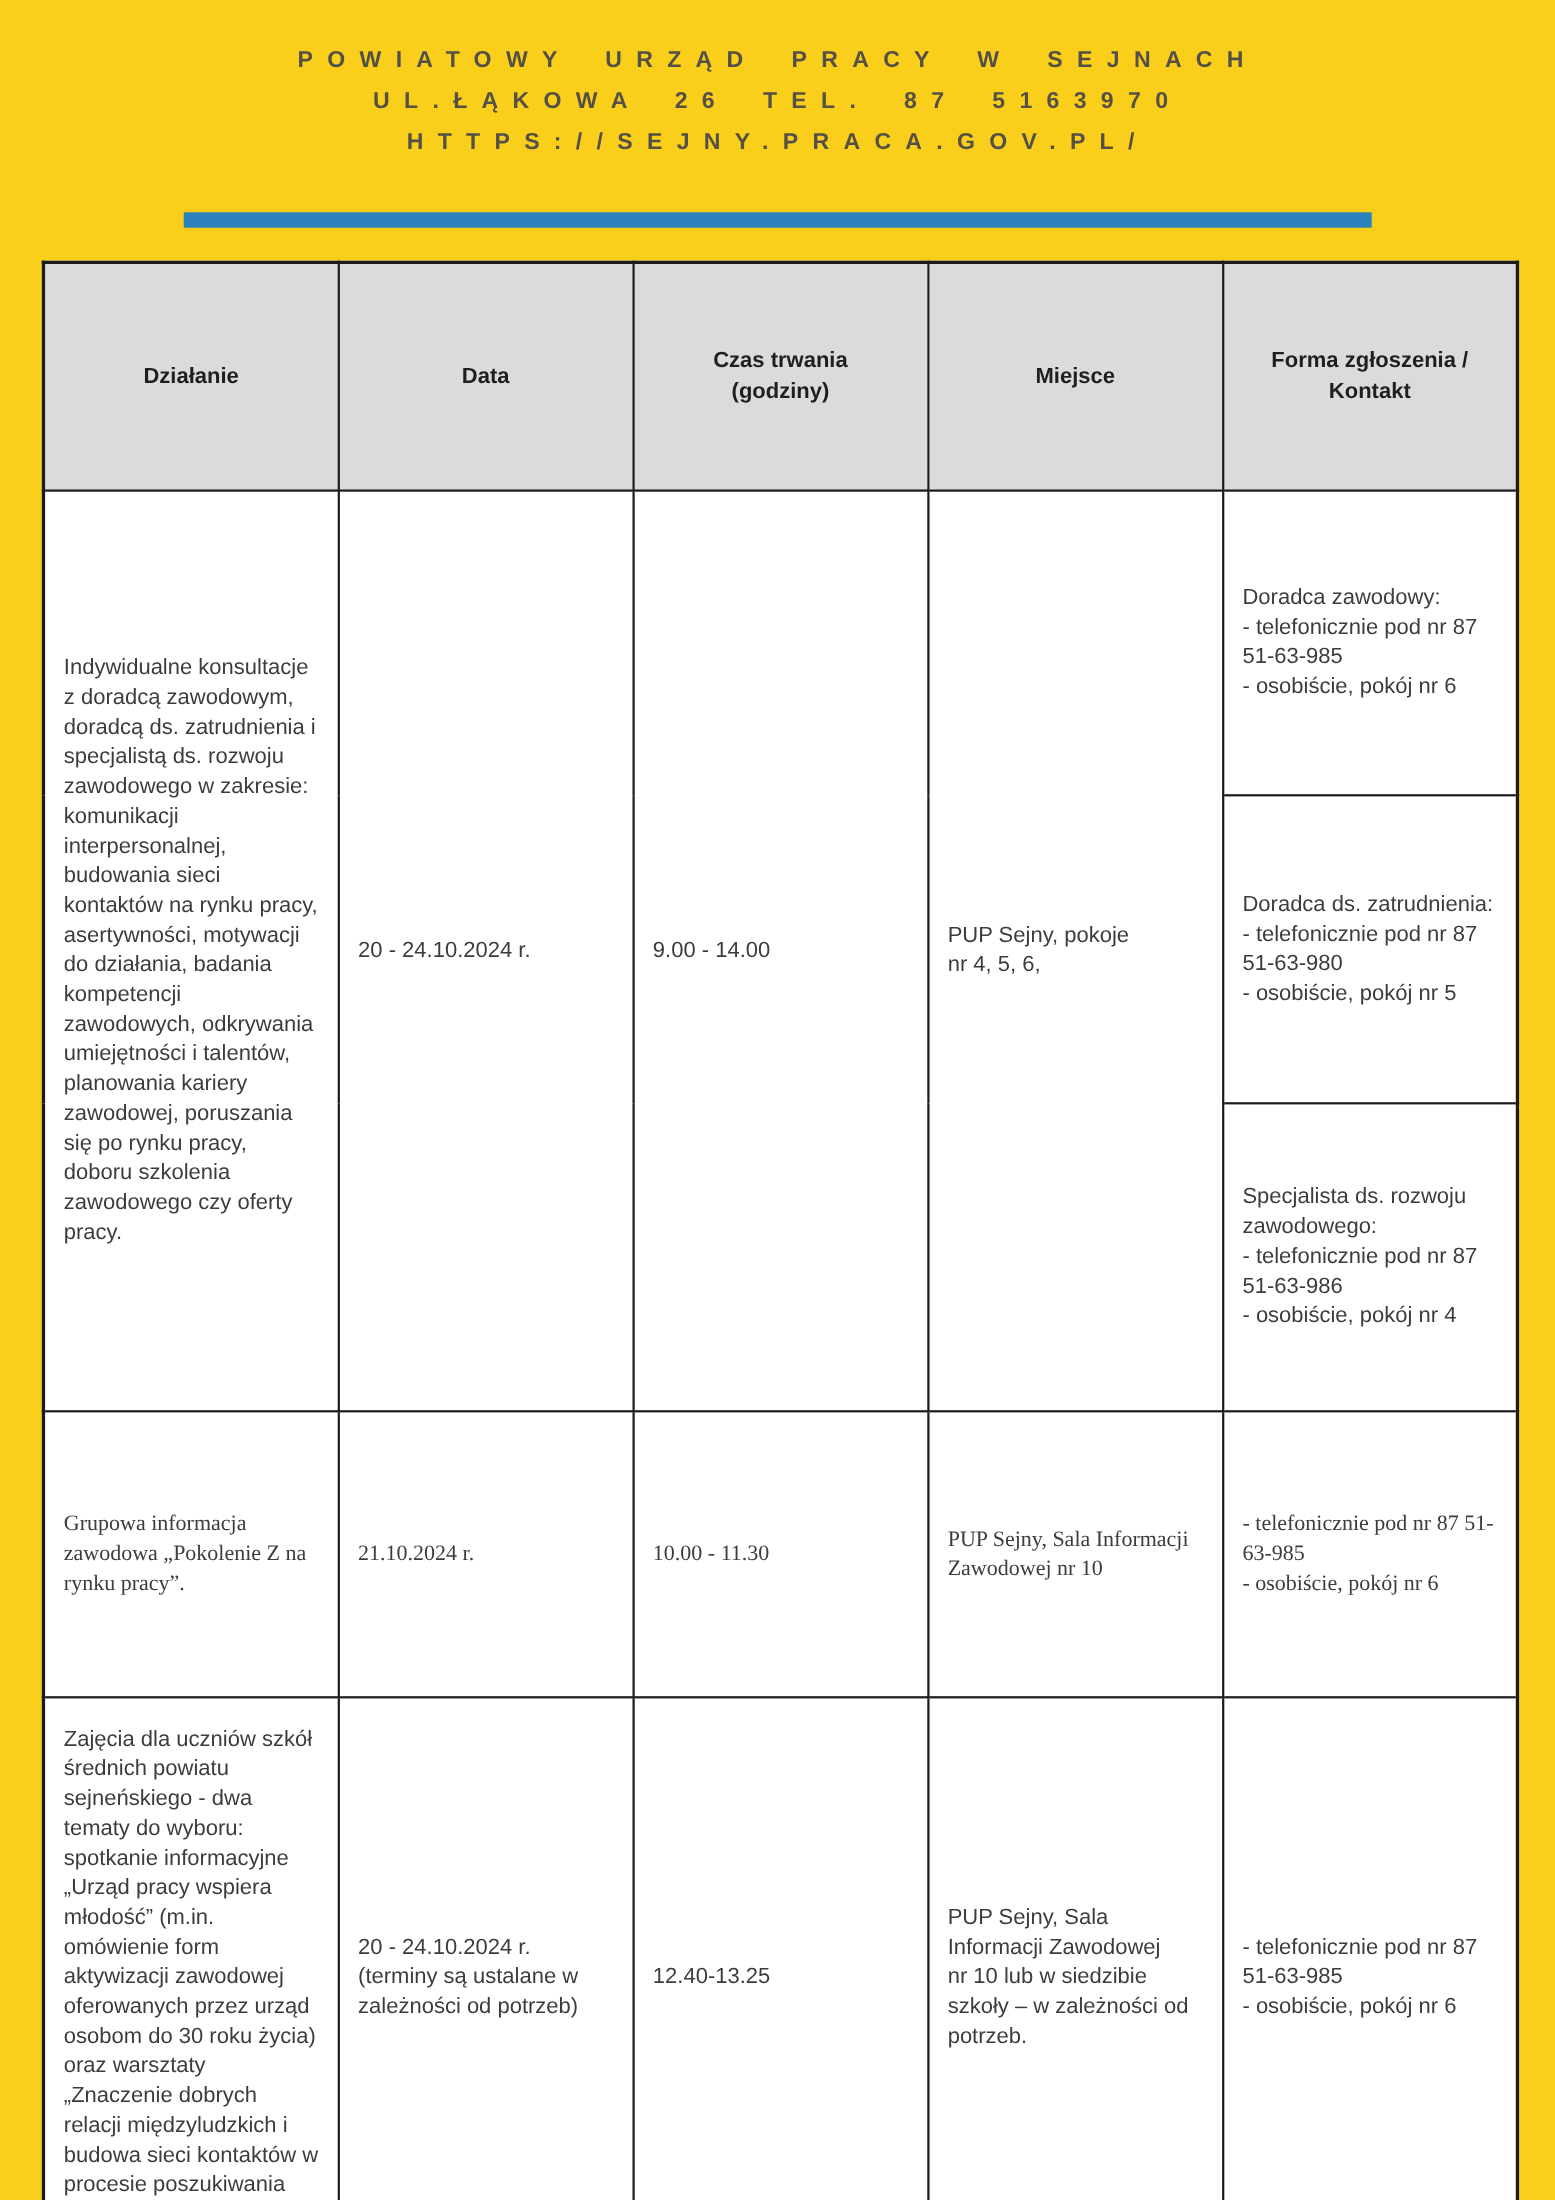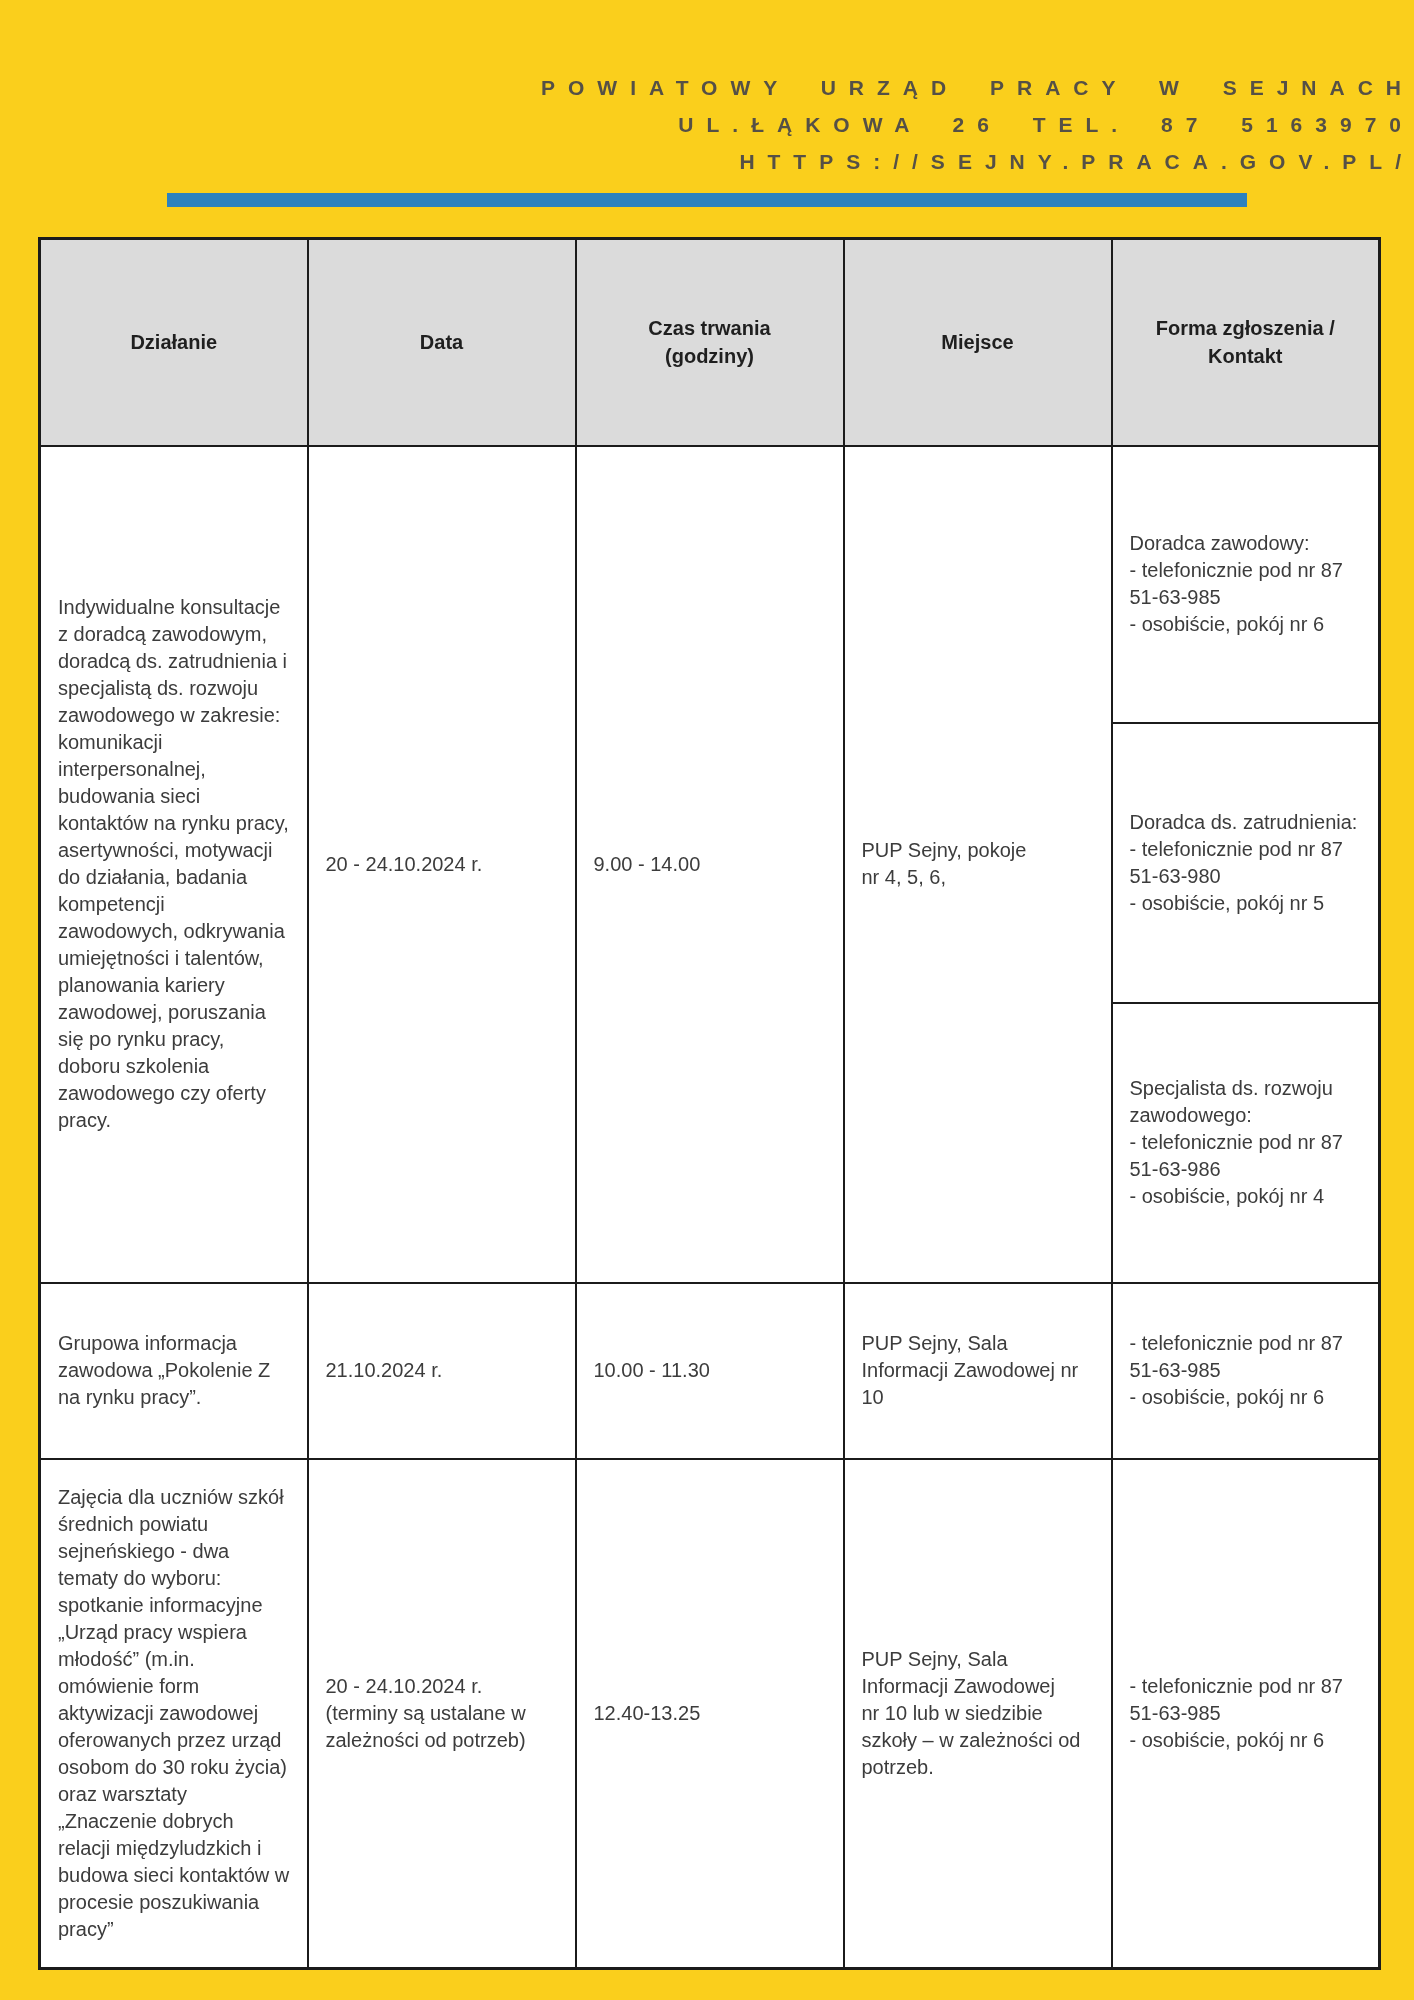--- a/index.html
+++ b/index.html
@@ -16,29 +16,28 @@
     position: relative;
     width: 1414px;
     height: 2000px;
     overflow: hidden;
   }
   .letterhead {
     position: absolute;
     top: 36px;
     left: 0;
     width: 100%;
-    text-align: right;
+    text-align: center;
     color: #555046;
     font-weight: bold;
     font-size: 21px;
     line-height: 37px;
     letter-spacing: 13px;
     word-spacing: 12px;
     white-space: nowrap;
-    margin-top: 33px;
   }
   .accent-bar {
     position: absolute;
     top: 193px;
     left: 167px;
     width: 1080px;
     height: 14px;
     background: #2C82BE;
   }
   table.schedule {
@@ -71,21 +70,21 @@
     color: #3C3C3C;
     font-size: 20px;
     line-height: 27px;
     text-align: left;
     padding: 24px 17px;
   }
   tr.r-header   { height: 207px; }
   tr.r1-sub1    { height: 277px; }
   tr.r1-sub2    { height: 280px; }
   tr.r1-sub3    { height: 280px; }
-  tr.r2         { height: 176px; }
+  tr.r2         { height: 260px; font-family: Liberation Serif, serif; }
   tr.r3         { height: 468px; }
 </style>
 </head>
 <body>
 
 <div class="page">
 
   <div class="letterhead">
     <div>POWIATOWY URZĄD PRACY W SEJNACH</div>
     <div>UL.ŁĄKOWA 26 TEL. 87 5163970</div>

